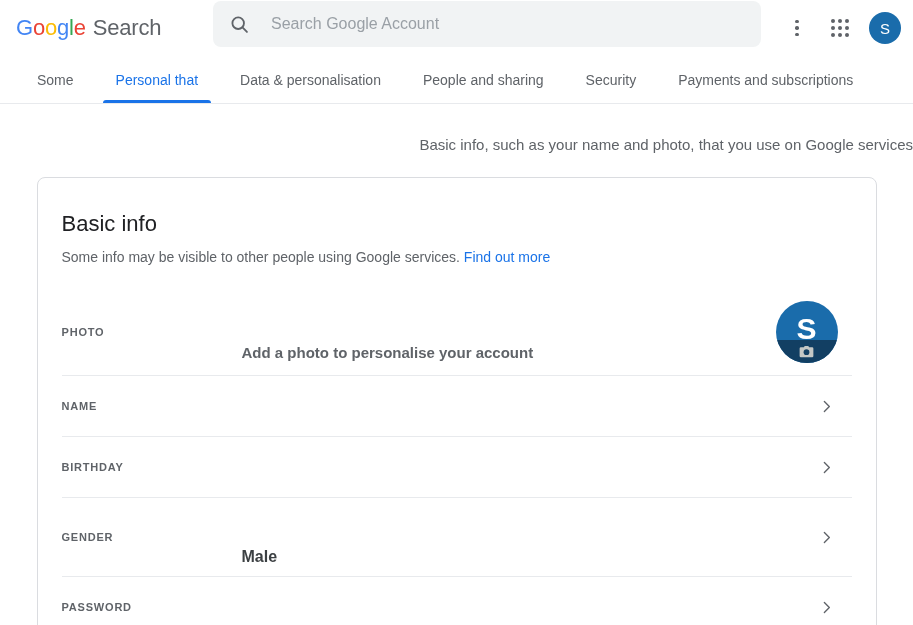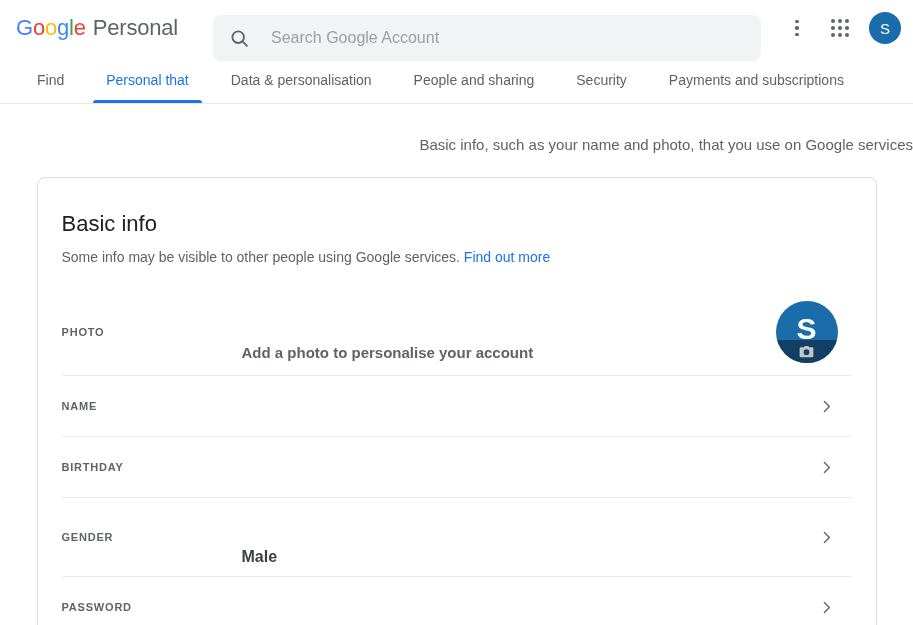--- a/index.html
+++ b/index.html
@@ -35,21 +35,21 @@
   .brand-word {
     color: #5f6368;
     margin-left: 7px;
     font-size: 22px;
     font-weight: 400;
   }
 
   .search-wrap {
     position: absolute;
     left: 213px;
-    top: 15px;
+    top: 1px;
     width: 548px;
     height: 46px;
     background: #f1f3f4;
     border-radius: 8px;
     display: flex;
     align-items: center;
     padding: 8px 16px;
   }
   .search-icon { flex: 0 0 auto; display: flex; align-items: center; color: #5f6368; }
   .search-input {
@@ -230,21 +230,21 @@
 </style>
 </head>
 <body>
 
 <div class="header">
 
   <div class="brand">
     <span class="logo">
       <span class="b">G</span><span class="r">o</span><span class="y">o</span><span class="b">g</span><span class="g">l</span><span class="r">e</span>
     </span>
-    <span class="brand-word">Personal</span>
+    <span class="brand-word">Search</span>
   </div>
 
   <div class="search-wrap">
     <span class="search-icon">
       <svg width="21" height="21" viewBox="0 0 24 24" fill="none" stroke="currentColor" stroke-width="2.1" stroke-linecap="round">
         <circle cx="10.5" cy="10.5" r="6.6"></circle>
         <line x1="15.4" y1="15.4" x2="20.5" y2="20.5"></line>
       </svg>
     </span>
     <input class="search-input" type="text" placeholder="Search Google Account" style="">
@@ -269,21 +269,21 @@
           <i></i>
           <i></i>
           <i></i>
         </span>
     </button>
     <div class="avatar-sm">S</div>
   </div>
 </div>
 
 <nav class="nav">
-  <button class="tab">Find</button>
+  <button class="tab">Some</button>
   <button class="tab active">Personal that</button>
   <button class="tab">Data &amp; personalisation</button>
   <button class="tab">People and sharing</button>
   <button class="tab">Security</button>
   <button class="tab">Payments and subscriptions</button>
 </nav>
 
 <div class="page-subtitle">Basic info, such as your name and photo, that you use on Google services</div>
 
 <section class="card">

